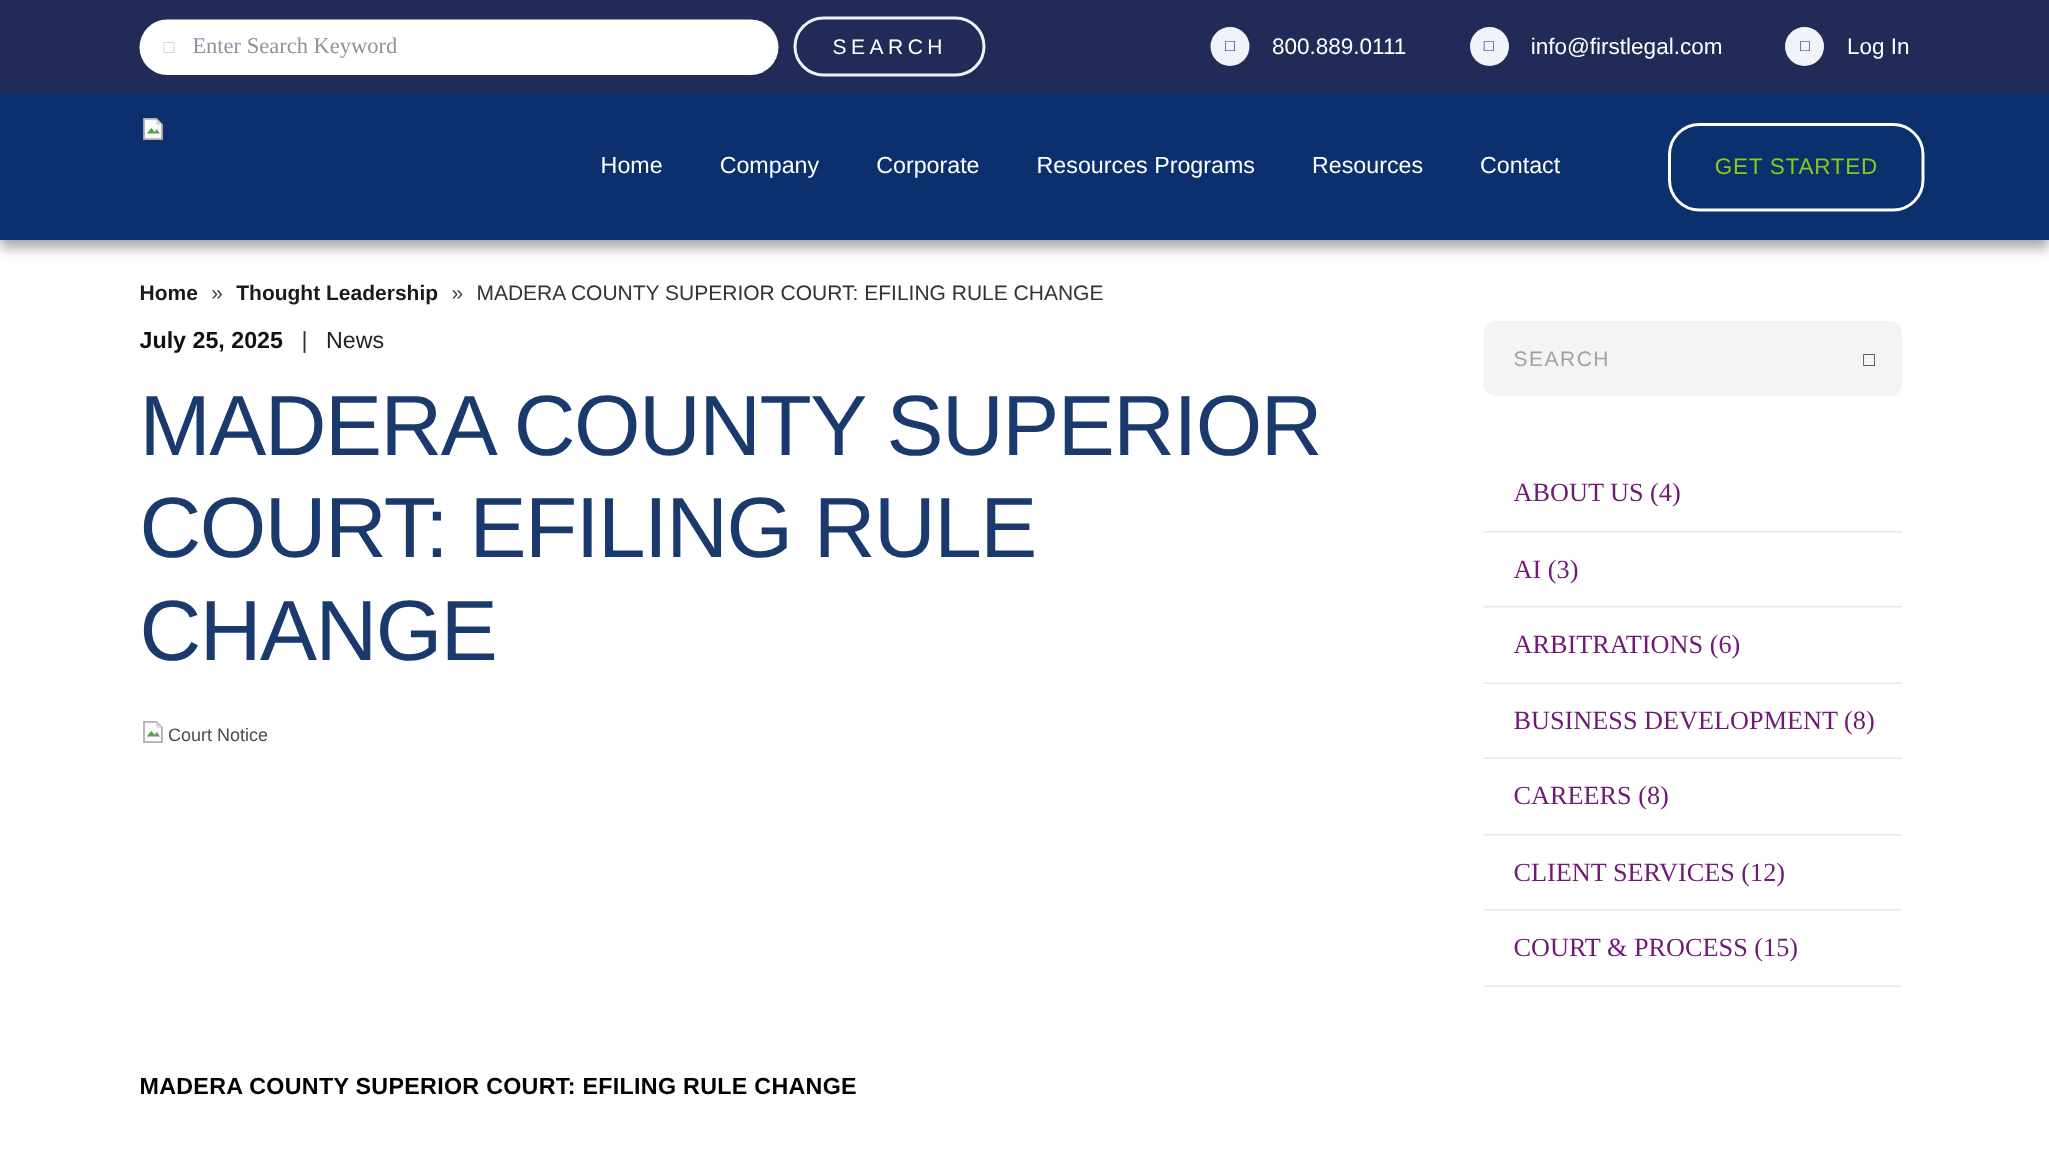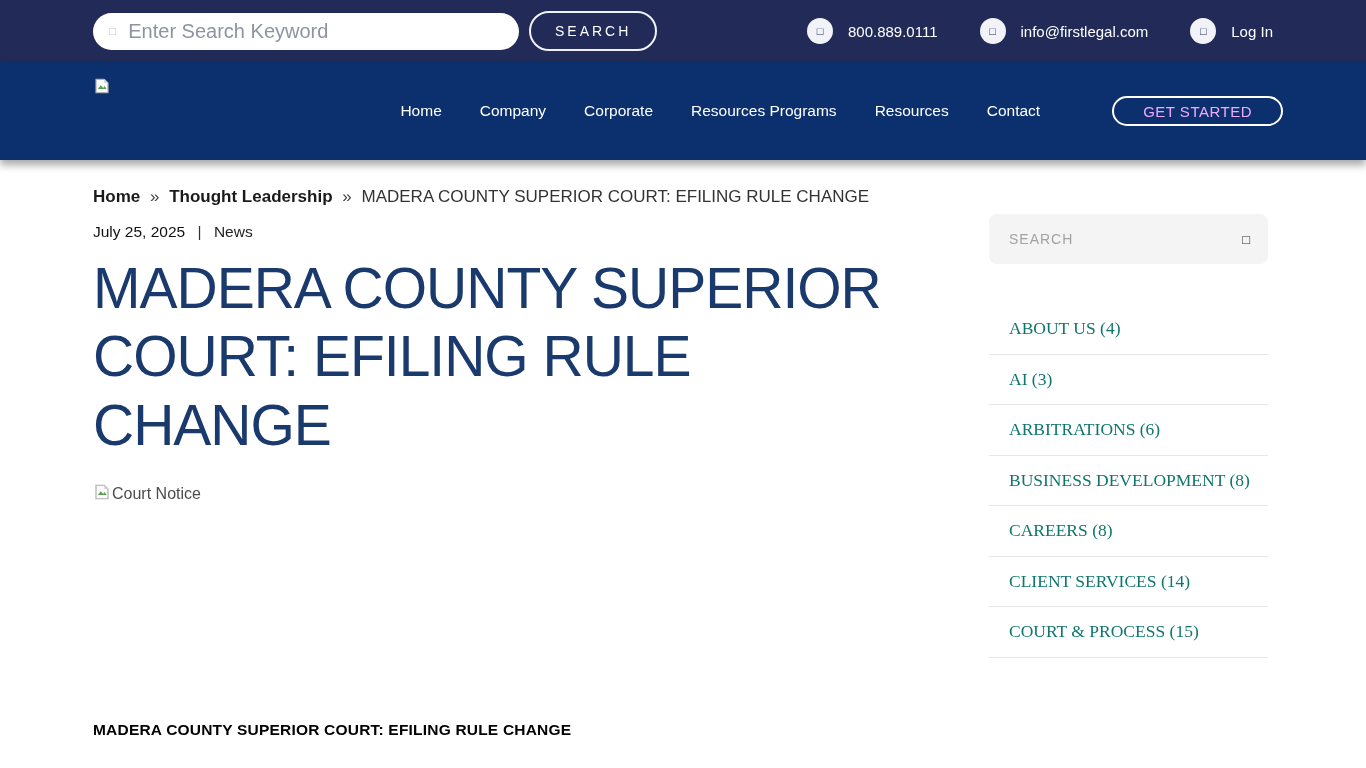--- a/index.html
+++ b/index.html
@@ -6,81 +6,81 @@
   html,body { width:1366px; height:768px; background:#ffffff; overflow:hidden;
               font-family:"Liberation Sans", sans-serif; }
 
   
   .topbar { height:62px; background:#222b57; display:flex; align-items:center;
             padding:0 93px; }
   .search-form { display:flex; align-items:center; gap:10px; }
   .search-input-wrap { width:426px; height:37px; background:#fff; border-radius:19px;
             display:flex; align-items:center; padding:0 16px; }
   .search-input-icon { color:#c6cbd4; font-size:12px; margin-right:12px; }
-  .search-input { border:none; outline:none; flex:1; font-size:20px; color:#c2410c;
-            background:transparent; font-family:Liberation Sans, sans-serif; }
+  .search-input { border:none; outline:none; flex:1; font-size:15px; color:#c2410c;
+            background:transparent; font-family:Liberation Serif, serif; }
   .search-input::placeholder { color:#8d93a0; }
   .search-btn { height:40px; padding:0 24px; border-radius:20px; border:2px solid #eef1f7;
             background:transparent; color:#fff; font-size:14px; letter-spacing:3px;
             font-family:"Liberation Sans",sans-serif; cursor:pointer; }
   .topbar-contacts { margin-left:auto; display:flex; align-items:center; gap:42px; }
   .contact-item { display:flex; align-items:center; gap:15px; color:#fff; font-size:15px;
             cursor:pointer; text-decoration:none; }
   .icon-circle { width:26px; height:26px; border-radius:50%; background:#f1f3f8;
             color:#1c2a57; display:flex; align-items:center; justify-content:center;
             font-size:11px; }
 
   
   .navbar { height:98px; background:#0c2f6d; display:flex; align-items:center;
             padding:0 83px 0 93px; box-shadow:0 5px 8px rgba(0,0,0,0.35);
             position:relative; z-index:2; }
   .logo { align-self:flex-start; margin-top:15px; width:18px; height:18px; }
   .nav-menu { margin-left:auto; display:flex; align-items:center; gap:38px; }
   .nav-link { color:#fff; font-size:15.5px; text-decoration:none; }
-  .cta-btn { margin-left:34px; height:30px; padding:0 29px; border-radius:21px;
-            border:2px solid #fff; color:#f0abfc; font-size:15px; letter-spacing:0.5px;
+  .cta-btn { margin-left:34px; height:59px; padding:0 29px; border-radius:21px;
+            border:2px solid #fff; color:#84cc16; font-size:15px; letter-spacing:0.5px;
             background:transparent; font-family:"Liberation Sans",sans-serif; cursor:pointer; }
 
   
   .content { display:flex; padding:27px 98px 0 93px; }
   .main-col { flex:1; max-width:860px; }
 
-  .breadcrumb { font-size:17px; color:#333; }
+  .breadcrumb { font-size:14px; color:#333; }
   .crumb-link { font-weight:bold; color:#1a1a1a; text-decoration:none; }
   .crumb-sep { margin:0 5px; color:#444; }
   .crumb-current { color:#333; }
 
   .date-row { margin-top:16px; font-size:15.5px; color:#222; }
-  .date { font-weight:normal; color:#111; }
+  .date { font-weight:bold; color:#111; }
   .pipe { margin:0 8px; color:#333; }
 
   .article-title { margin-top:13px; font-size:57px; line-height:1.2; color:#1a3a6e;
             font-weight:400; letter-spacing:-1px; max-width:845px; }
 
   .image-row { margin-top:24px; display:flex; align-items:center; gap:1px;
-            color:#4c4c4c; font-size:16px; }
+            color:#4c4c4c; font-size:12px; }
   .broken-img { width:18px; height:18px; }
 
   .spacer { height:216px; }
 
   .body-heading { font-size:15.5px; font-weight:bold; color:#000; letter-spacing:0.2px; }
 
   
   .sidebar { width:279px; margin-left:auto; }
   .sidebar-search { margin-top:27px; height:50px; background:#f4f4f4; border-radius:8px;
             display:flex; align-items:center; padding:0 18px 0 20px; }
   .sidebar-search-input { border:none; outline:none; background:transparent; flex:1;
             font-size:14px; letter-spacing:1px; color:#333;
             font-family:"Liberation Sans",sans-serif; }
   .sidebar-search-input::placeholder { color:#a2a2a2; }
   .sidebar-search-icon { color:#2b2b2b; font-size:13px; cursor:pointer; }
   .cat-list { margin-top:40px; }
   .cat-item { height:50.5px; display:flex; align-items:center; padding-left:20px;
             border-bottom:1px solid #e7e7e7; font-family:"Liberation Serif", serif;
-            font-size:17.5px; color:#0f766e; text-decoration:none; }
+            font-size:17.5px; color:#701a75; text-decoration:none; }
 </style>
 </head>
 <body>
 
 <div class="topbar">
   <div class="search-form">
     <div class="search-input-wrap">
       <span class="search-input-icon">□</span>
       <input class="search-input" type="text" placeholder="Enter Search Keyword" style="">
     </div>
@@ -161,18 +161,18 @@
     <div class="sidebar-search">
       <input class="sidebar-search-input" type="text" placeholder="SEARCH" style="">
       <span class="sidebar-search-icon">□</span>
     </div>
     <div class="cat-list">
       <a class="cat-item">ABOUT US (4)</a>
       <a class="cat-item">AI (3)</a>
       <a class="cat-item">ARBITRATIONS (6)</a>
       <a class="cat-item">BUSINESS DEVELOPMENT (8)</a>
       <a class="cat-item">CAREERS (8)</a>
-      <a class="cat-item">CLIENT SERVICES (14)</a>
+      <a class="cat-item">CLIENT SERVICES (12)</a>
       <a class="cat-item">COURT &amp; PROCESS (15)</a>
     </div>
   </div>
 
 </div>
 
 </body></html>

